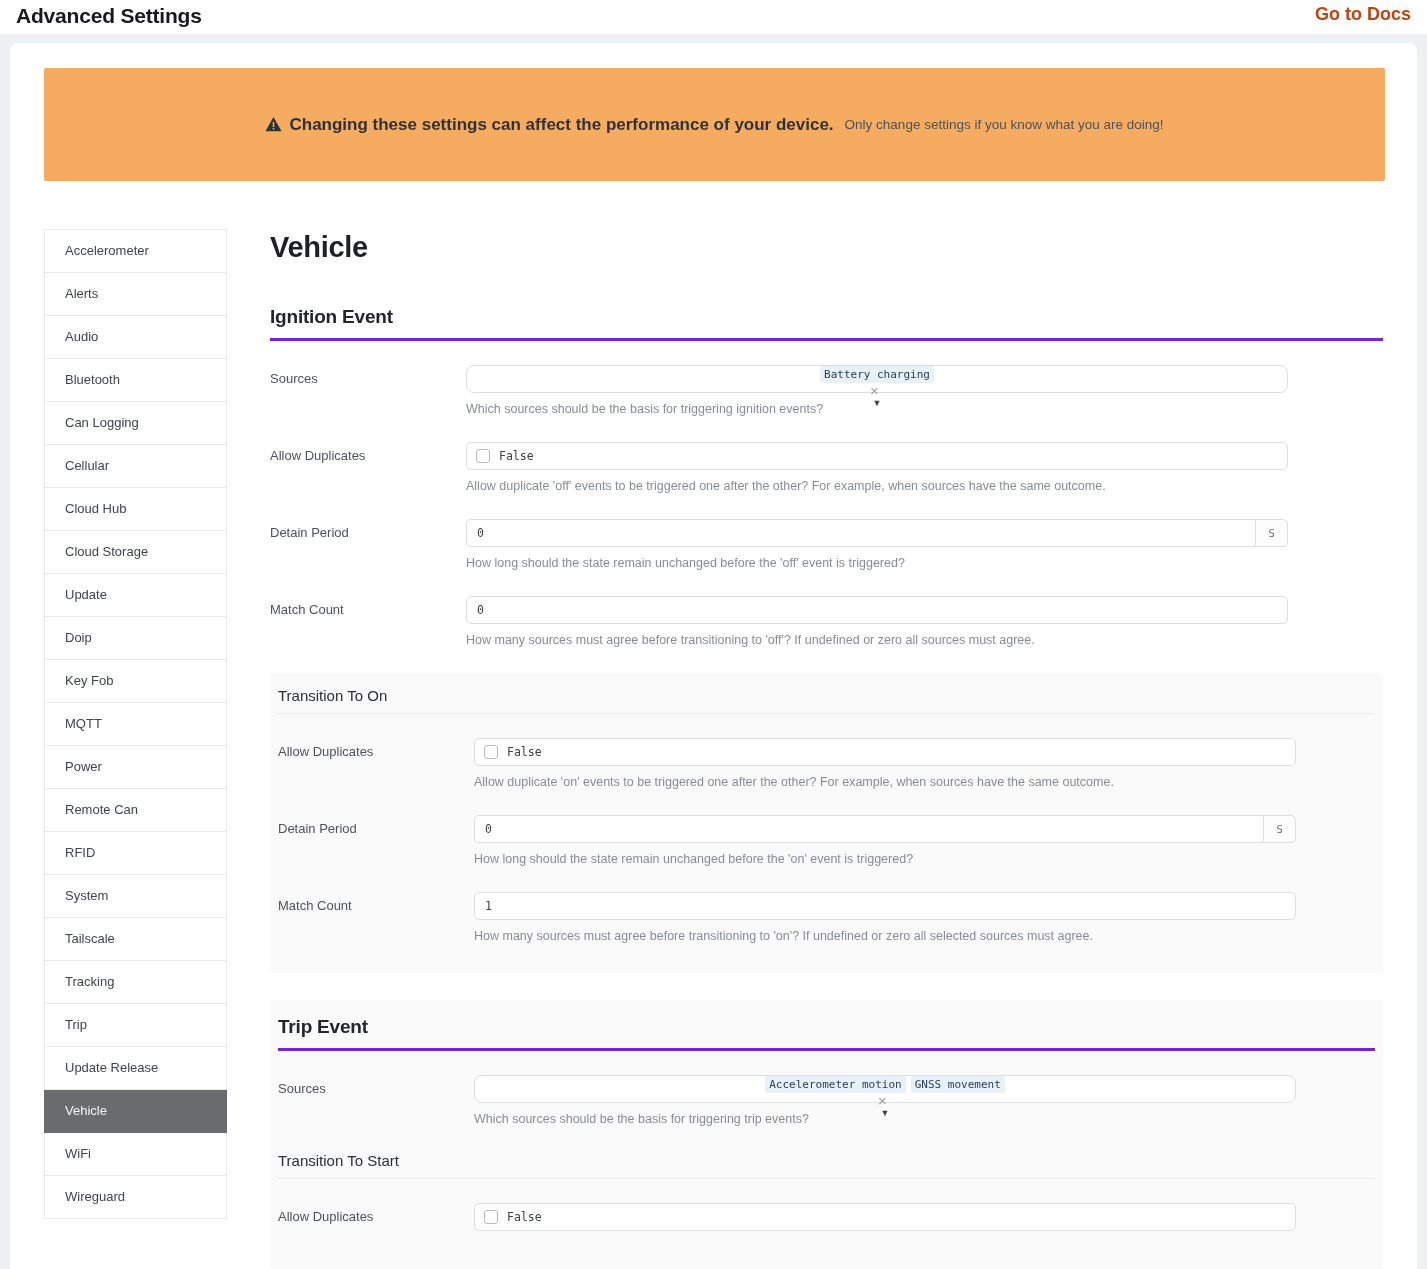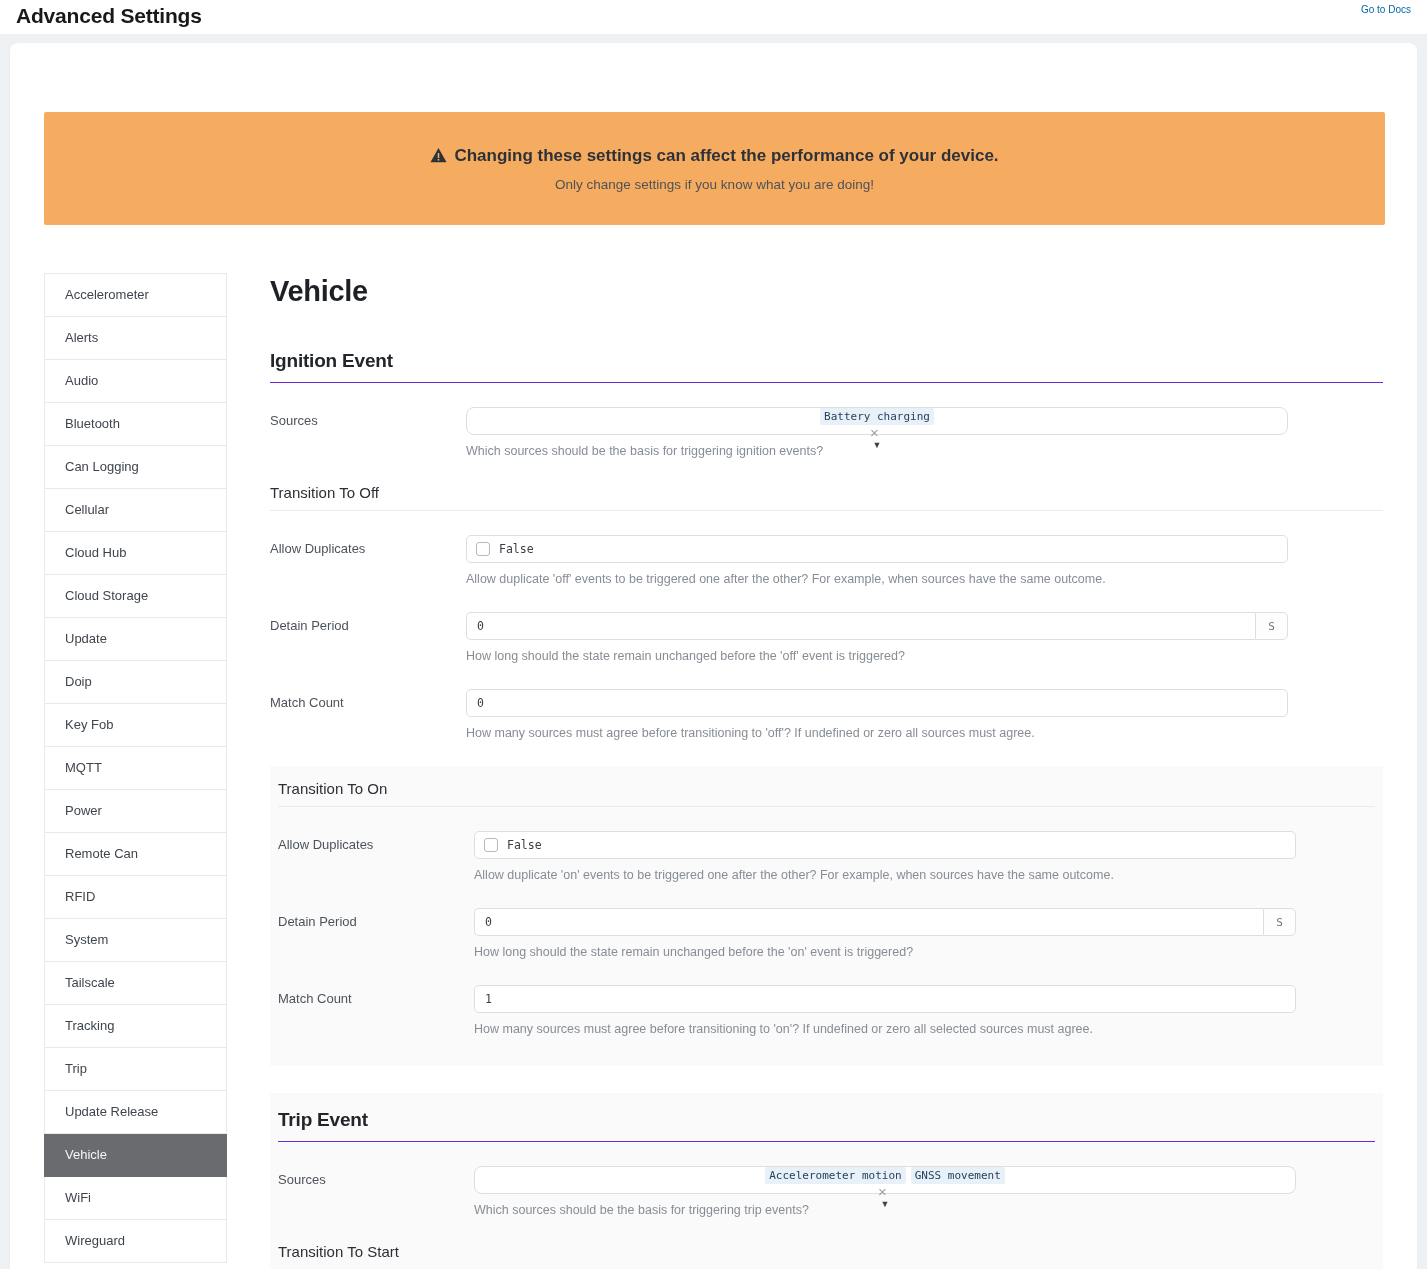--- a/index.html
+++ b/index.html
@@ -10,34 +10,34 @@
     font-family:"Liberation Sans", sans-serif;
     color:#2c3036;
   }
   
   .topbar {
     height:34px; background:#ffffff;
     display:flex; align-items:flex-start; justify-content:space-between;
     padding:4px 16px;
   }
   .topbar h1 { margin:0; font-size:21px; font-weight:700; color:#17191d; letter-spacing:-0.2px; }
-  .docs-link { font-size:10px; color:#0369a1; text-decoration:none; cursor:pointer; }
+  .docs-link { font-size:18px; color:#c2410c; text-decoration:none; cursor:pointer;font-weight:bold; }
 
   
   .card {
     margin:9px 10px 0; background:#ffffff; border-radius:8px;
     padding:25px 34px 40px; min-height:1230px;
     box-shadow:0 1px 2px rgba(30,40,50,0.04);
   }
 
   
   .banner {
     height:113px; border-radius:2px;
-    display:flex; flex-direction:column; align-items:center; justify-content:center;
-    gap:11px; margin-right:-2px;margin-top:44px;
+    display:flex; flex-direction:row; align-items:center; justify-content:center;
+    gap:11px; margin-right:-2px;
   }
   .banner-title { font-size:17px; font-weight:700; color:#2e3238; display:flex; align-items:center; gap:7px; }
   .banner-sub { font-size:13.5px; color:#4e5257; }
   .warn-icon { width:17px; height:17px; display:inline-block; }
 
   
   .main { display:flex; margin-top:48px; align-items:flex-start; }
 
   
   .sidebar { flex:0 0 183px; width:183px; border:1px solid #e7e9ec; border-bottom:none; }
@@ -47,21 +47,21 @@
     cursor:pointer; background:#fff; white-space:nowrap;
   }
   .side-item.selected { background:#6a6b6e; color:#f4f5f6; margin:0 -1px; padding-left:21px; border-color:#6a6b6e; }
 
   
   .content { margin-left:43px; width:1116px; }
   .page-title { font-size:29px; font-weight:600; color:#1d2025; margin:2px 0 42px; letter-spacing:-0.3px; }
 
   h2.section-title {
     font-size:19px; font-weight:600; color:#22252a; margin:0 0 24px;
-    padding-bottom:10px; border-bottom:1px solid #6d28d9; letter-spacing:-0.2px;
+    padding-bottom:10px; border-bottom:3px solid #6d28d9; letter-spacing:-0.2px;
   }
   h3.sub-title {
     font-size:15px; font-weight:500; color:#2c3036; margin:0 0 24px;
     padding-bottom:9px; border-bottom:1px solid #e9ebee;
   }
 
   .field-row { display:flex; margin-bottom:26px; }
   .field-label { flex:0 0 196px; font-size:13px; color:#4d535b; padding-top:6px; }
   .field-control { width:822px; }
   .control-help { margin-top:9px; font-size:12.5px; color:#878d95; }
@@ -171,21 +171,20 @@
             <div class="tags">
                 <span class="tag">Battery charging</span>
               </div>
             <span class="clear-x">×</span>
             <span class="caret">▼</span>
           </div>
           <div class="control-help">Which sources should be the basis for triggering ignition events?</div>
         </div>
       </div>
 
-      <h3 class="sub-title">Transition To Off</h3>
 
       <div class="field-row">
         <div class="field-label">Allow Duplicates</div>
         <div class="field-control">
           <div class="checkbox-box">
             <input type="checkbox" style="">
             <span class="cb-label">False</span>
           </div>
           <div class="control-help">Allow duplicate 'off' events to be triggered one after the other? For example, when sources have the same outcome.</div>
         </div>

